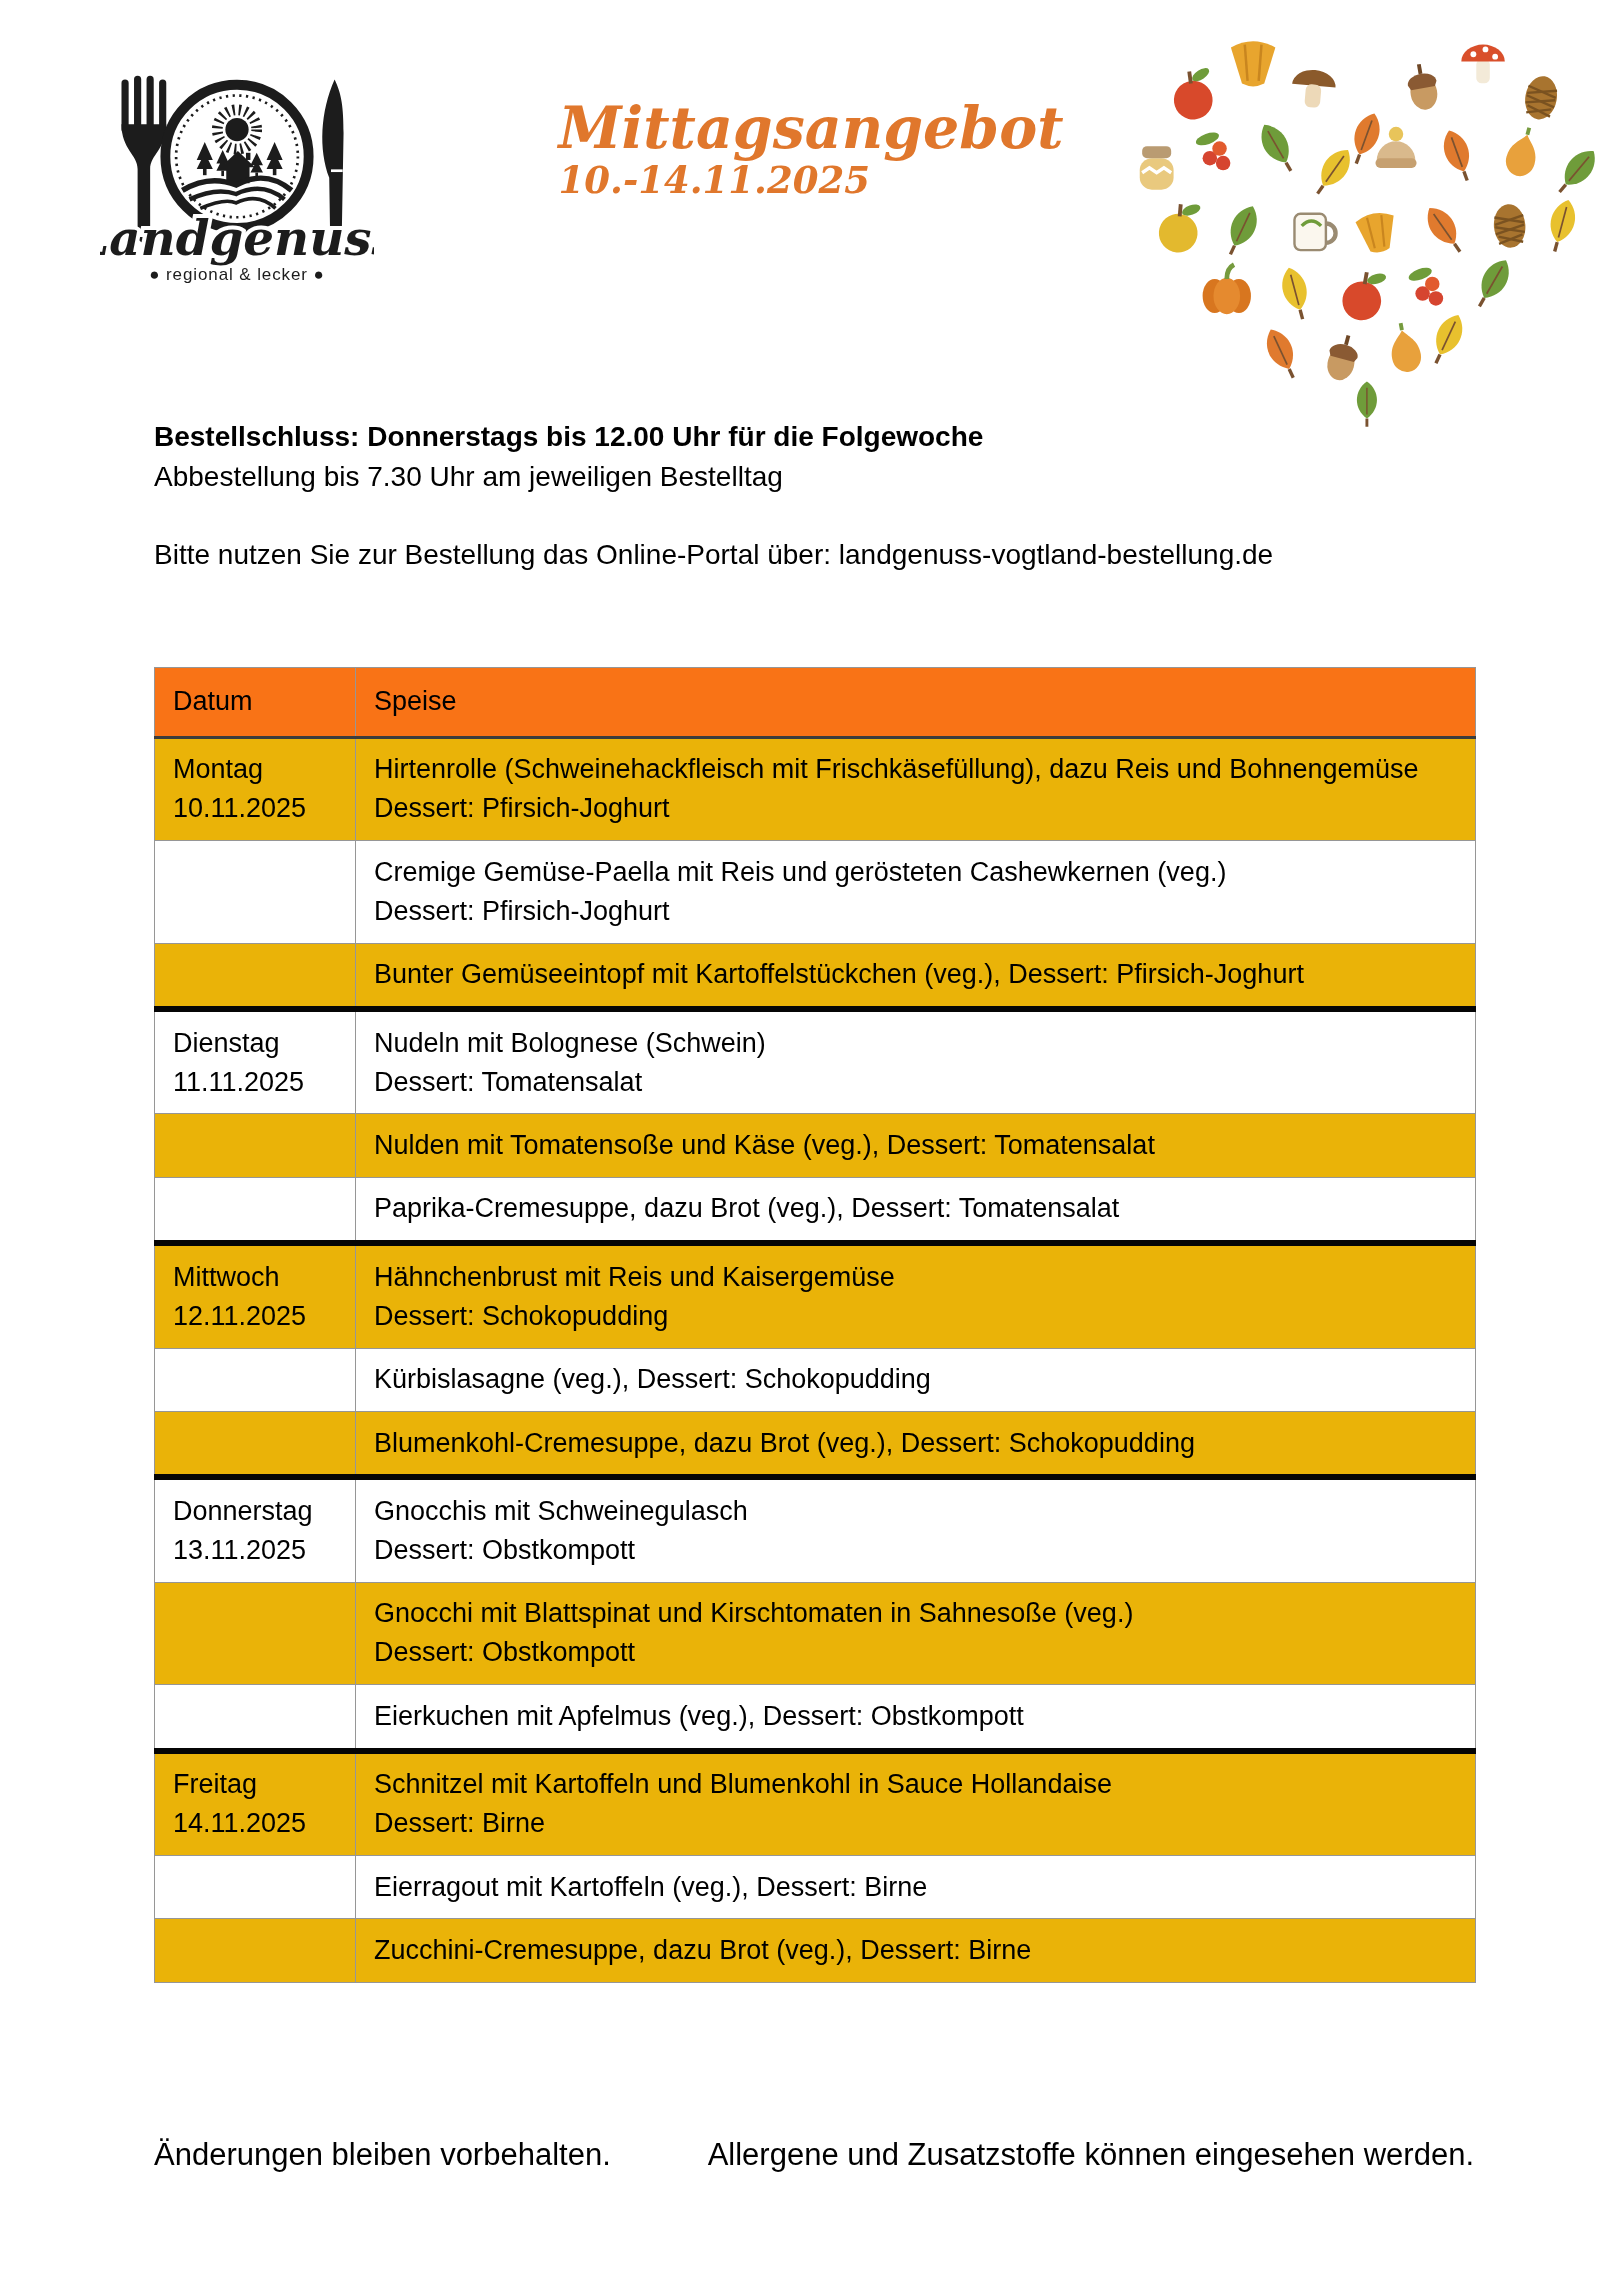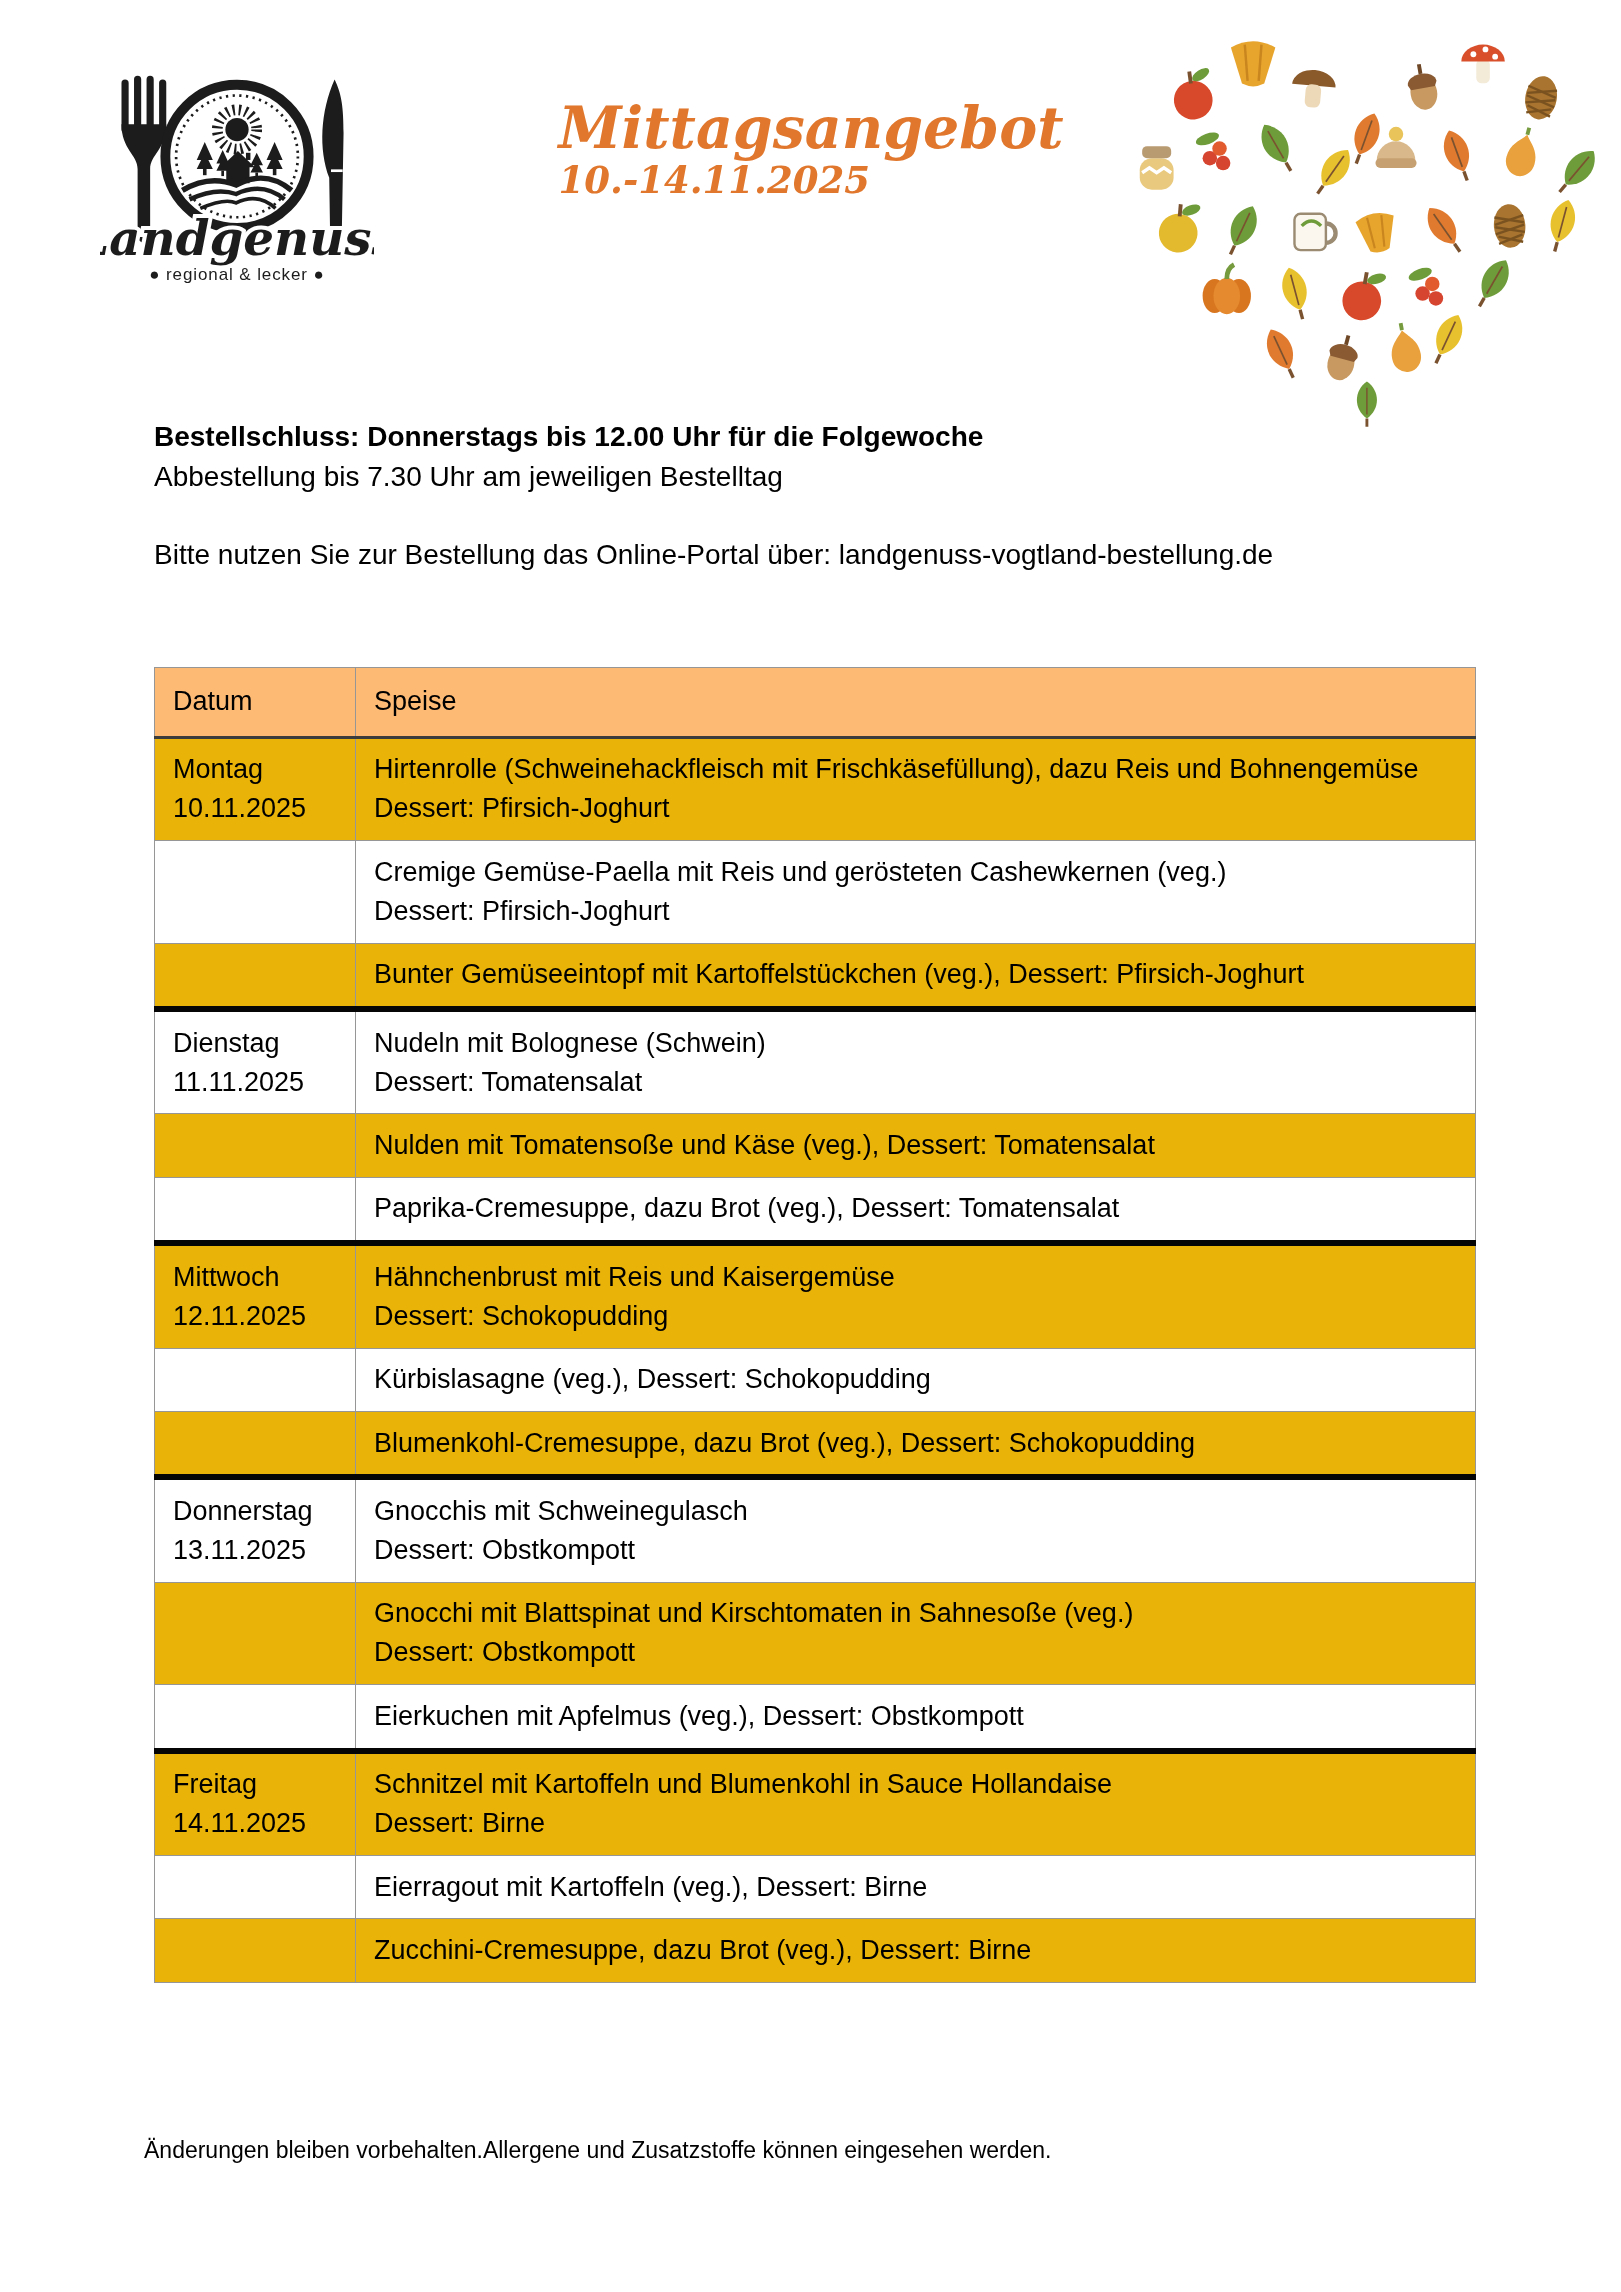--- a/index.html
+++ b/index.html
@@ -21,27 +21,27 @@
   .portal-line{margin-top:38px;}
 
   
   table.menu{position:absolute;left:154px;top:667px;width:1322px;
              border-collapse:collapse;font-size:27px;table-layout:fixed;
              border:1.8px solid #7d7d7d;}
   table.menu td,table.menu th{vertical-align:top;text-align:left;font-weight:normal;
              border:1.8px solid #969696;line-height:1.45;}
   .date-cell{width:166px;padding:11.6px 16px 11.6px 18px;}
   .dish-cell{padding:11.6px 14.3px 11.6px 18px;}
-  tr.header-row td{background:#fdba74;border-bottom:3.6px solid #3c3c3c;padding-top:14.3px;padding-bottom:14.3px;}
+  tr.header-row td{background:#f97316;border-bottom:3.6px solid #3c3c3c;padding-top:14.3px;padding-bottom:14.3px;}
   tr.alt{background:#eab308;}
   tr.day-start td{border-top:6.3px solid #050505;}
 
   
-  .footer{position:absolute;left:144px;width:1320px;top:2137px;display:flex;
-          font-size:23px;}
+  .footer{position:absolute;left:154px;width:1320px;top:2137px;display:flex;
+          justify-content:space-between;font-size:31px;}
 </style>
 </head>
 <body>
 
 <div class="page">
 
   <svg class="logo" width="274" height="233" viewBox="0 0 306 260">
 
     <g>
       <g stroke="#1c1c1c" stroke-width="8" stroke-linecap="round">

